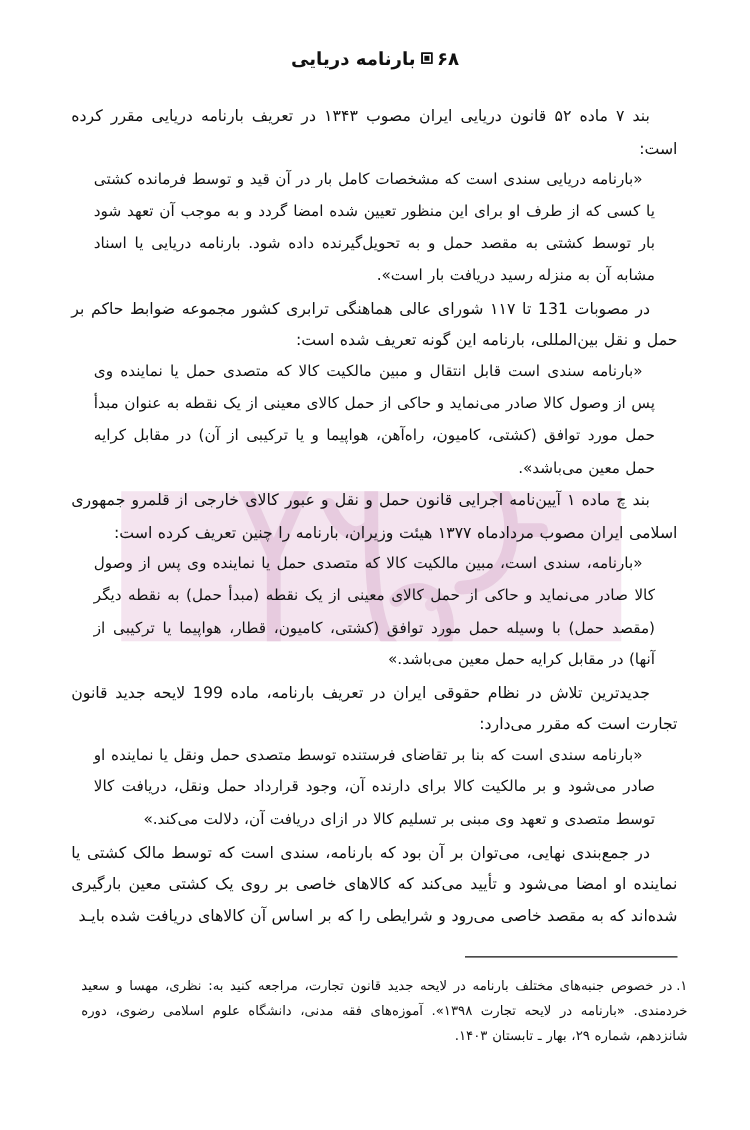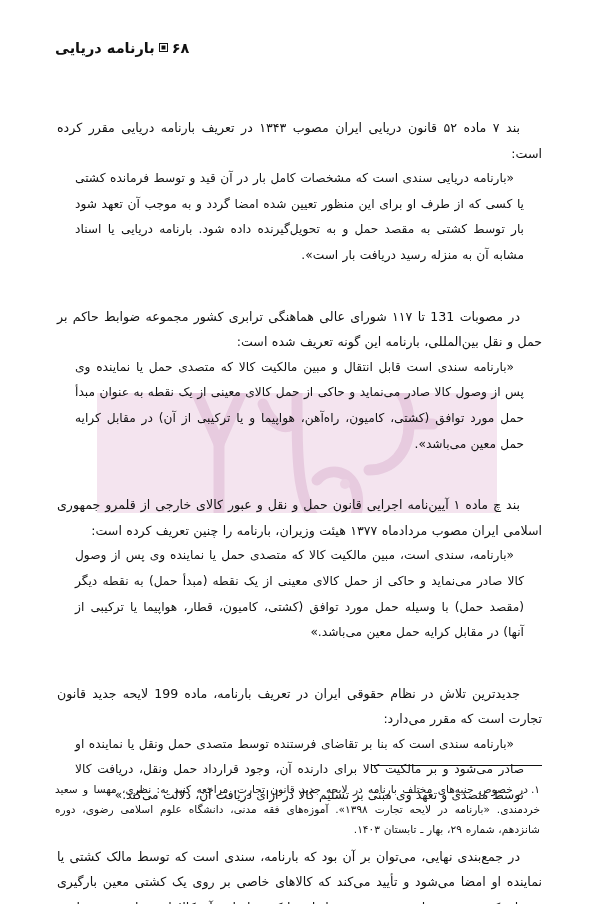--- a/index.html
+++ b/index.html
@@ -45,21 +45,21 @@
     height: 190px;
     opacity: 0.75;
   }
 
   
   .runhead {
     position: absolute;
     top: 40px;
     right: 55px;
     left: 55px;
-    text-align: left;
+    text-align: center;
     font-size: 14.5px;
     font-weight: bold;
     letter-spacing: 0;
     direction: rtl;
     z-index: 3;
   }
   .runhead .rh-inner {
     display: inline-block;
     direction: rtl;
   }
@@ -88,21 +88,20 @@
     padding: 0;
     font-size: 12.6px;
     line-height: 25.6px;
     text-align: justify;
     text-align-last: right;
     direction: rtl;
     word-spacing: 0.4px;
   }
   p.body {
     text-indent: 22px;
-    margin-top: 35px;
   }
   p.quote {
     font-size: 12.2px;
     padding-left: 18px;
     padding-right: 18px;
     text-indent: 10px;
   }
 
   
   .fn-rule {
@@ -110,21 +109,21 @@
     right: 58px;
     top: 765px;
     width: 170px;
     height: 1.2px;
     background: #111;
     z-index: 2;
   }
   .footnotes {
     position: absolute;
     top: 779px;
-    right: 60px;
+    right: 50px;
     width: 485px;
     z-index: 2;
   }
   .footnotes p {
     font-size: 10.6px;
     line-height: 20px;
     text-align: justify;
     text-align-last: right;
     text-indent: 0;
   }

